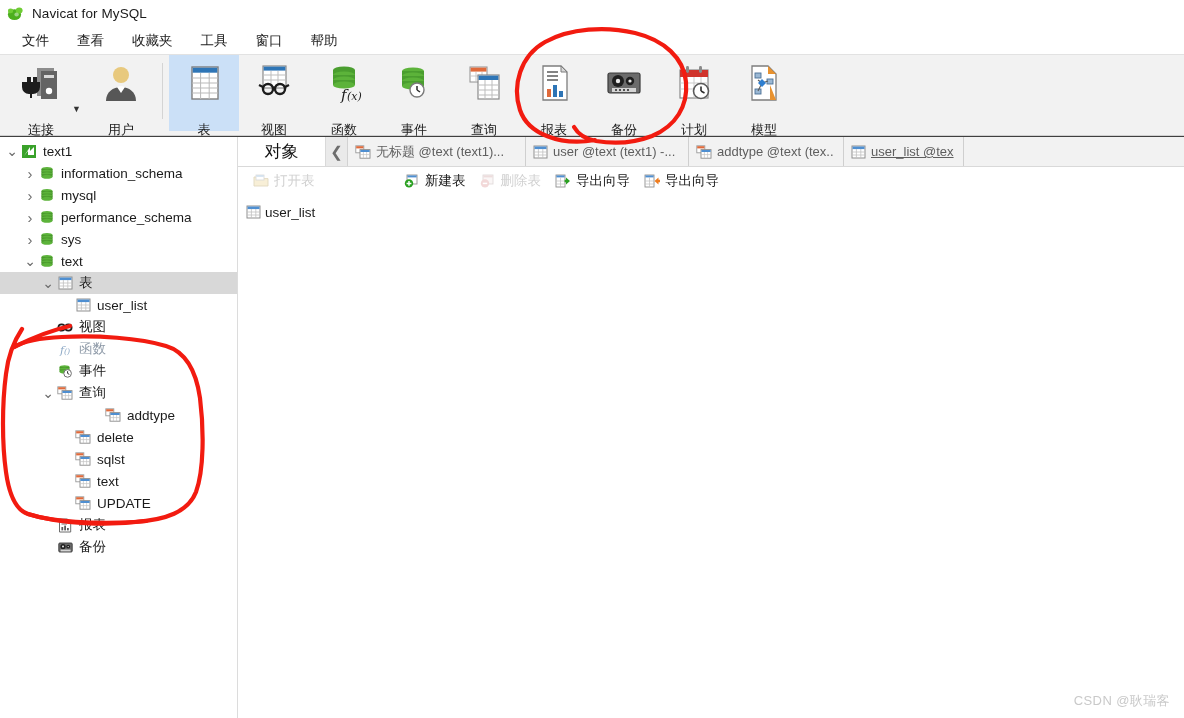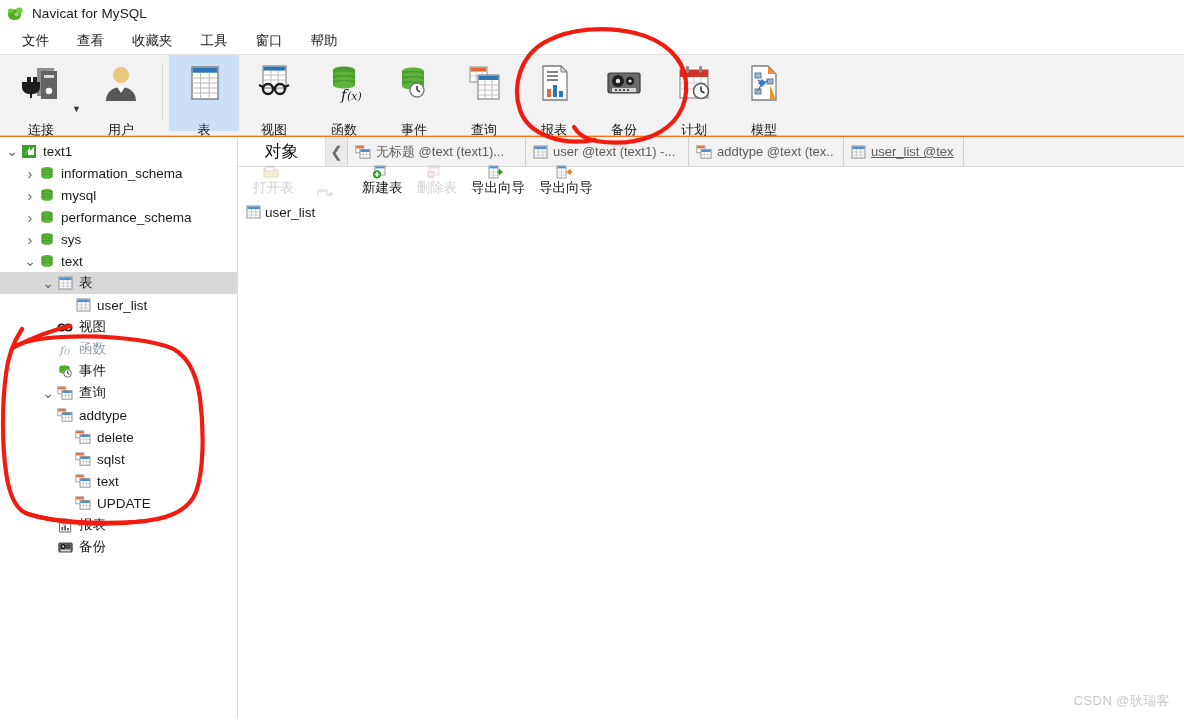--- a/index.html
+++ b/index.html
@@ -6,21 +6,21 @@
   html, body {
     margin: 0; padding: 0;
     width: 1184px; height: 718px;
     font-family: "Liberation Sans", "DejaVu Sans", sans-serif;
     background: #ffffff;
     overflow: hidden;
   }
   #app {
     position: relative;
     width: 1184px; height: 598px;
-    background: #f97316;
+    background: #404040;
   }
 
   
   .titlebar {
     height: 28px;
     background: #ffffff;
     display: flex;
     align-items: center;
     padding-left: 6px;
     border-bottom: 1px solid #ffffff;
@@ -214,21 +214,20 @@
     gap: 0px;
     border-bottom: 1px solid #ffffff;
   }
   .obtn {
     display: flex; align-items: center;
     padding: 2px 7px;
     font-size: 13.5px;
     color: #1b1b1b;
     cursor: default;
     white-space: nowrap;
-    flex-direction: column;
   }
   .obtn.disabled { color: #a9a9a9; }
   .obtn .oico { margin-right: 5px; display: flex; flex: none; }
 
   .listarea {
     position: absolute;
     top: 59px; left: 0; right: 0; bottom: 0;
     background: #ffffff;
     padding: 6px 0 0 8px;
   }
@@ -690,21 +689,21 @@
         <g stroke="#c3c3c3" stroke-width=".7">
                     <line x1="5" y1="9.6" x2="15" y2="9.6"></line>
                     <line x1="8.4" y1="7" x2="8.4" y2="13.2"></line>
                     <line x1="11.6" y1="7" x2="11.6" y2="13.2"></line>
                   </g>
                 </svg>
               </span>
             </span>
             <span class="nlabel">查询</span>
           </div>
-          <div class="node" style="padding-left: 40px;">
+          <div class="node" style="padding-left: 88px;">
             <span class="twisty none"></span>
             <span class="nico">
               <span style="display: inline-flex; align-items: center;">
                 <svg width="16" height="14" viewBox="0 0 16 14">
         <rect x="0.8" y="0.8" width="8" height="7" fill="#ffffff" stroke="#9a9a9a" stroke-width=".9"></rect>
         <rect x="1.2" y="1.2" width="7.2" height="2.2" fill="#e06a3b"></rect>
         <rect x="5" y="4.6" width="10" height="8.6" fill="#ffffff" stroke="#8a8a8a" stroke-width=".9"></rect>
         <rect x="5.4" y="5" width="9.2" height="2" fill="#4f8fd1"></rect>
         <g stroke="#c3c3c3" stroke-width=".7">
                     <line x1="5" y1="9.6" x2="15" y2="9.6"></line>

